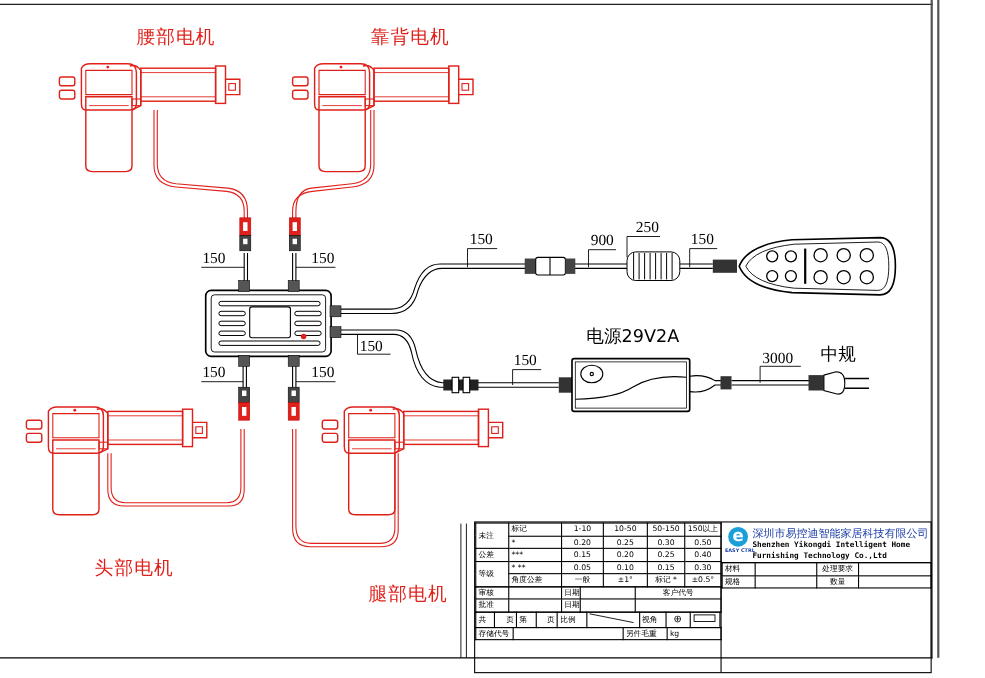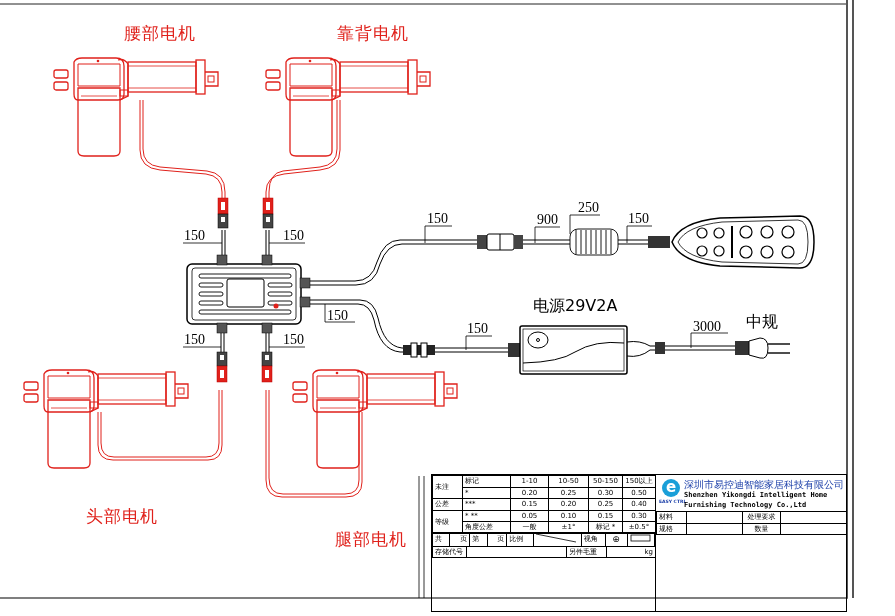--- a/index.html
+++ b/index.html
@@ -330,20 +330,34 @@
     <table class="tb" style="margin-top:-1px;">
       <colgroup>
           <col style="width:30px">
           <col style="width:48px">
           <col style="width:17px">
           <col style="width:50px">
           <col style="width:39px">
           <col style="width:39px">
         </colgroup>
       <tbody>
+      <tr>
+        <td>审核</td>
+            <td></td>
+        <td>日期</td>
+            <td></td>
+        <td colspan="2" class="ctr">客户代号</td>
+      </tr>
+      <tr>
+        <td>批准</td>
+            <td></td>
+        <td>日期</td>
+            <td></td>
+        <td colspan="2"></td>
+      </tr>
     </tbody>
       </table>
     <table class="tb" style="margin-top:-1px;">
       <colgroup>
           <col style="width:16px">
           <col style="width:18px">
           <col style="width:16px">
           <col style="width:18px">
           <col style="width:24px">
           <col style="width:44px">
@@ -374,21 +388,21 @@
           <col style="width:34px">
           <col style="width:100px">
           <col style="width:40px">
           <col style="width:49px">
         </colgroup>
       <tbody>
           <tr>
         <td>存储代号</td>
             <td></td>
         <td>另件毛重</td>
-        <td style="text-align:right">kg</td>
+        <td style="">kg</td>
       </tr>
     </tbody>
       </table>
   </div>
   <div id="tb-right">
     <div id="logo-area">
       <div id="logo-e">e</div>
       <div id="logo-text">EASY CTRL</div>
       <div id="co-cn">深圳市易控迪智能家居科技有限公司</div>
       <div id="co-en1">Shenzhen Yikongdi Intelligent Home</div>

